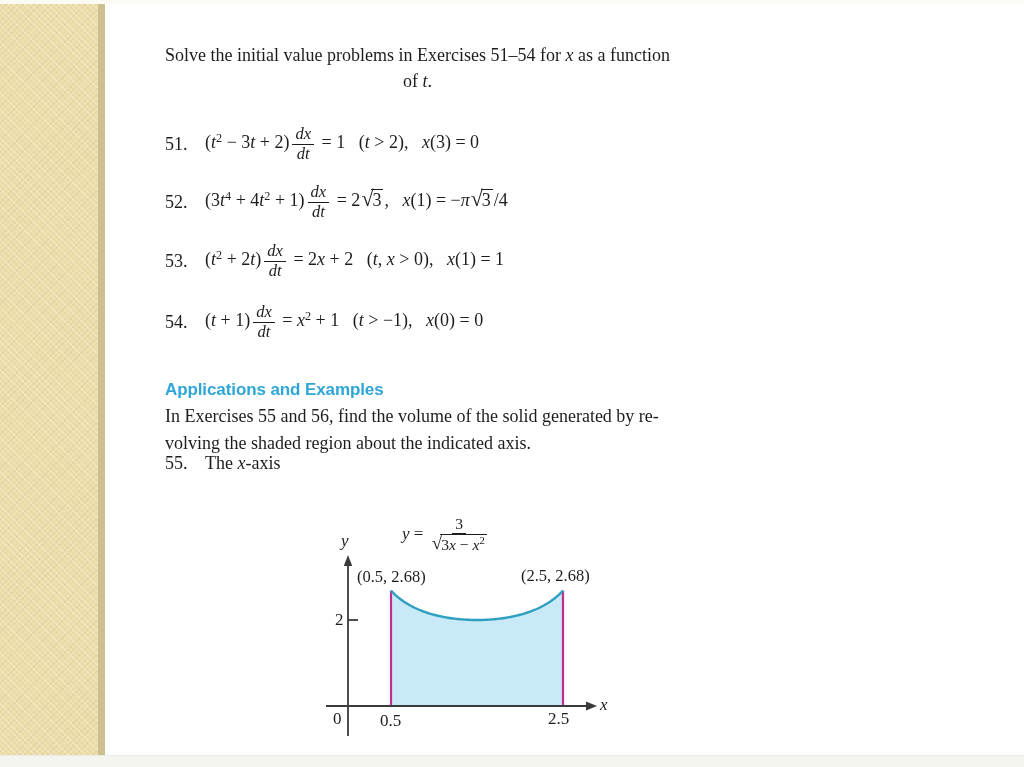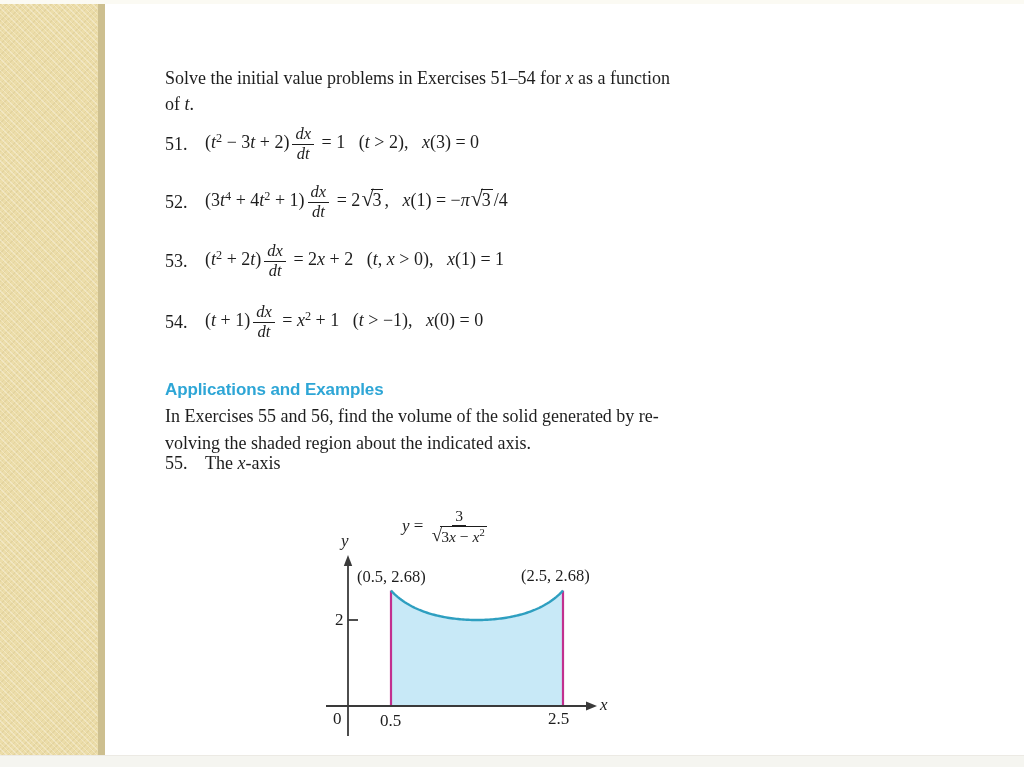--- a/index.html
+++ b/index.html
@@ -24,21 +24,21 @@
   .line{white-space:pre;}
   .lh26 .line{line-height:26px;}
   .lh27 .line{line-height:27px;}
   .exrow{position:absolute;left:165px;height:50px;display:flex;align-items:center;
       font-size:18px;white-space:pre;}
   .exnum{font-weight:400;width:40px;flex:0 0 40px;}
   .math{white-space:pre;}
   .it{font-style:italic;}
   .sup{font-size:0.68em;vertical-align:0.52em;letter-spacing:0;}
   .frac{display:inline-flex;flex-direction:column;align-items:center;vertical-align:middle;
-      font-size:0.92em;line-height:1.12;margin:0 3px;}
+      font-size:0.92em;line-height:1.12;margin:8px 3px;}
   .frac .fnum{padding:0 3px 0px;border-bottom:1.4px solid var(--body);}
   .frac .fden{padding-top:0px;}
   .sqrt{display:inline-flex;align-items:flex-start;margin:0 1px;}
   .rad{font-size:1.22em;line-height:0.95;}
   .radd{border-top:1.6px solid var(--body);padding:0 2px 0 1px;margin-left:-2px;}
   .figure{position:absolute;left:310px;top:503px;width:320px;height:252px;}
   .figure svg{position:absolute;left:0;top:0;}
   .ax{stroke:var(--axis);stroke-width:1.8;}
   .axfill{fill:var(--axis);}
   #region{fill:var(--fill);stroke:none;}
@@ -51,21 +51,21 @@
 </style>
 </head>
 <body>
 
 <div class="page">
   <div class="top-strip"></div>
   <div class="left-strip"></div>
   <div class="bottom-strip"></div>
 
 
-  <div class="para lh26" style="top:65px;">
+  <div class="para lh26" style="top:42px;text-align:center;">
     <div class="line"><span>Solve the initial value problems in Exercises 51–54 for </span><span class="it">x</span><span> as a function</span></div>
     <div class="line"><span>of </span><span class="it">t</span><span>.</span></div>
   </div>
 
   <div class="exrow" style="top:119px;">
     <span class="exnum">51.</span>
     <span class="math"><span>(</span><span class="it">t</span><span class="sup">2</span><span> − 3</span><span class="it">t</span><span> + 2)</span><span class="frac"><span class="fnum"><span class="it">dx</span></span><span class="fden"><span class="it">dt</span></span></span><span> = 1   (</span><span class="it">t</span><span> &gt; 2),   </span><span class="it">x</span><span>(3) = 0</span></span>
   </div>
   <div class="exrow" style="top:177px;">
     <span class="exnum">52.</span>

